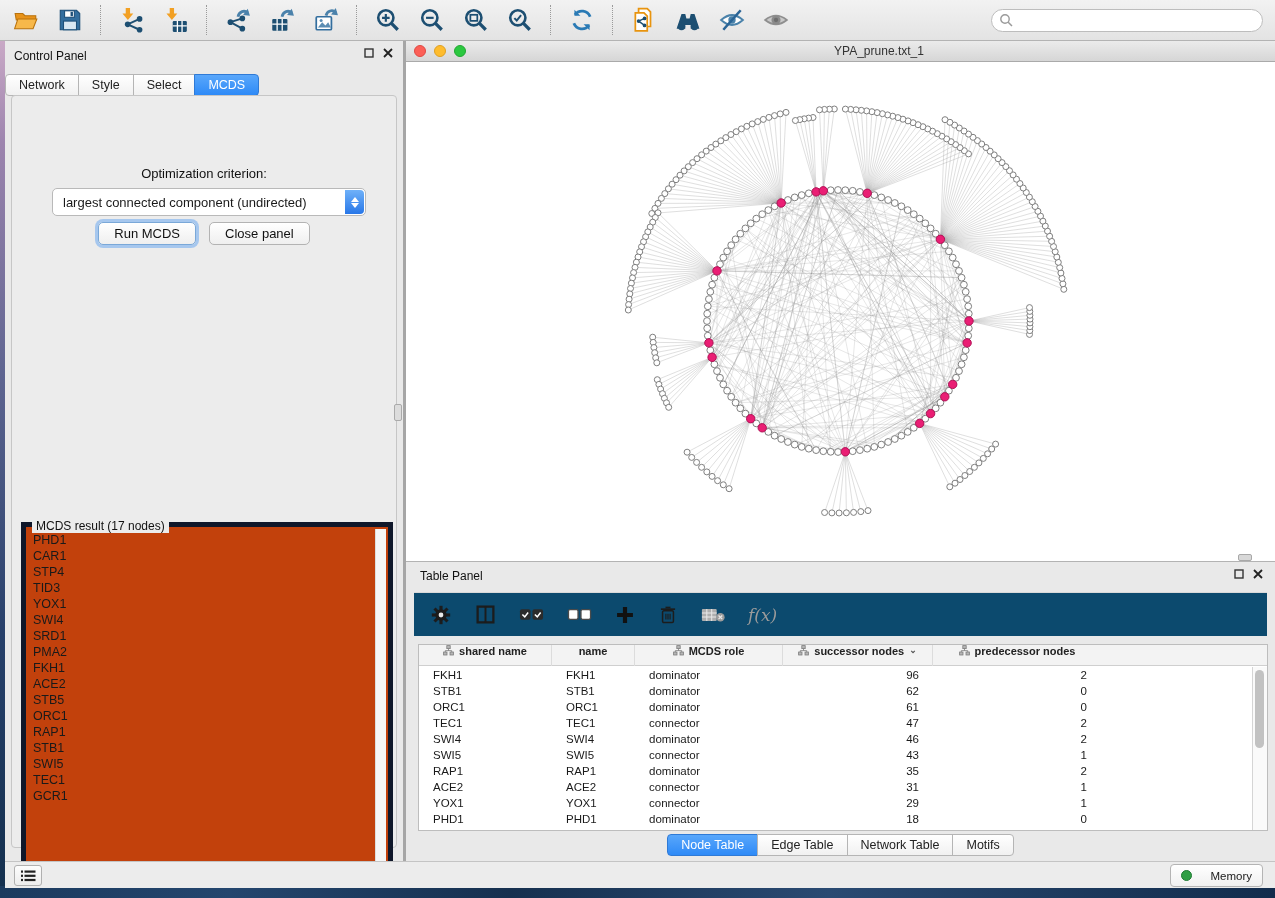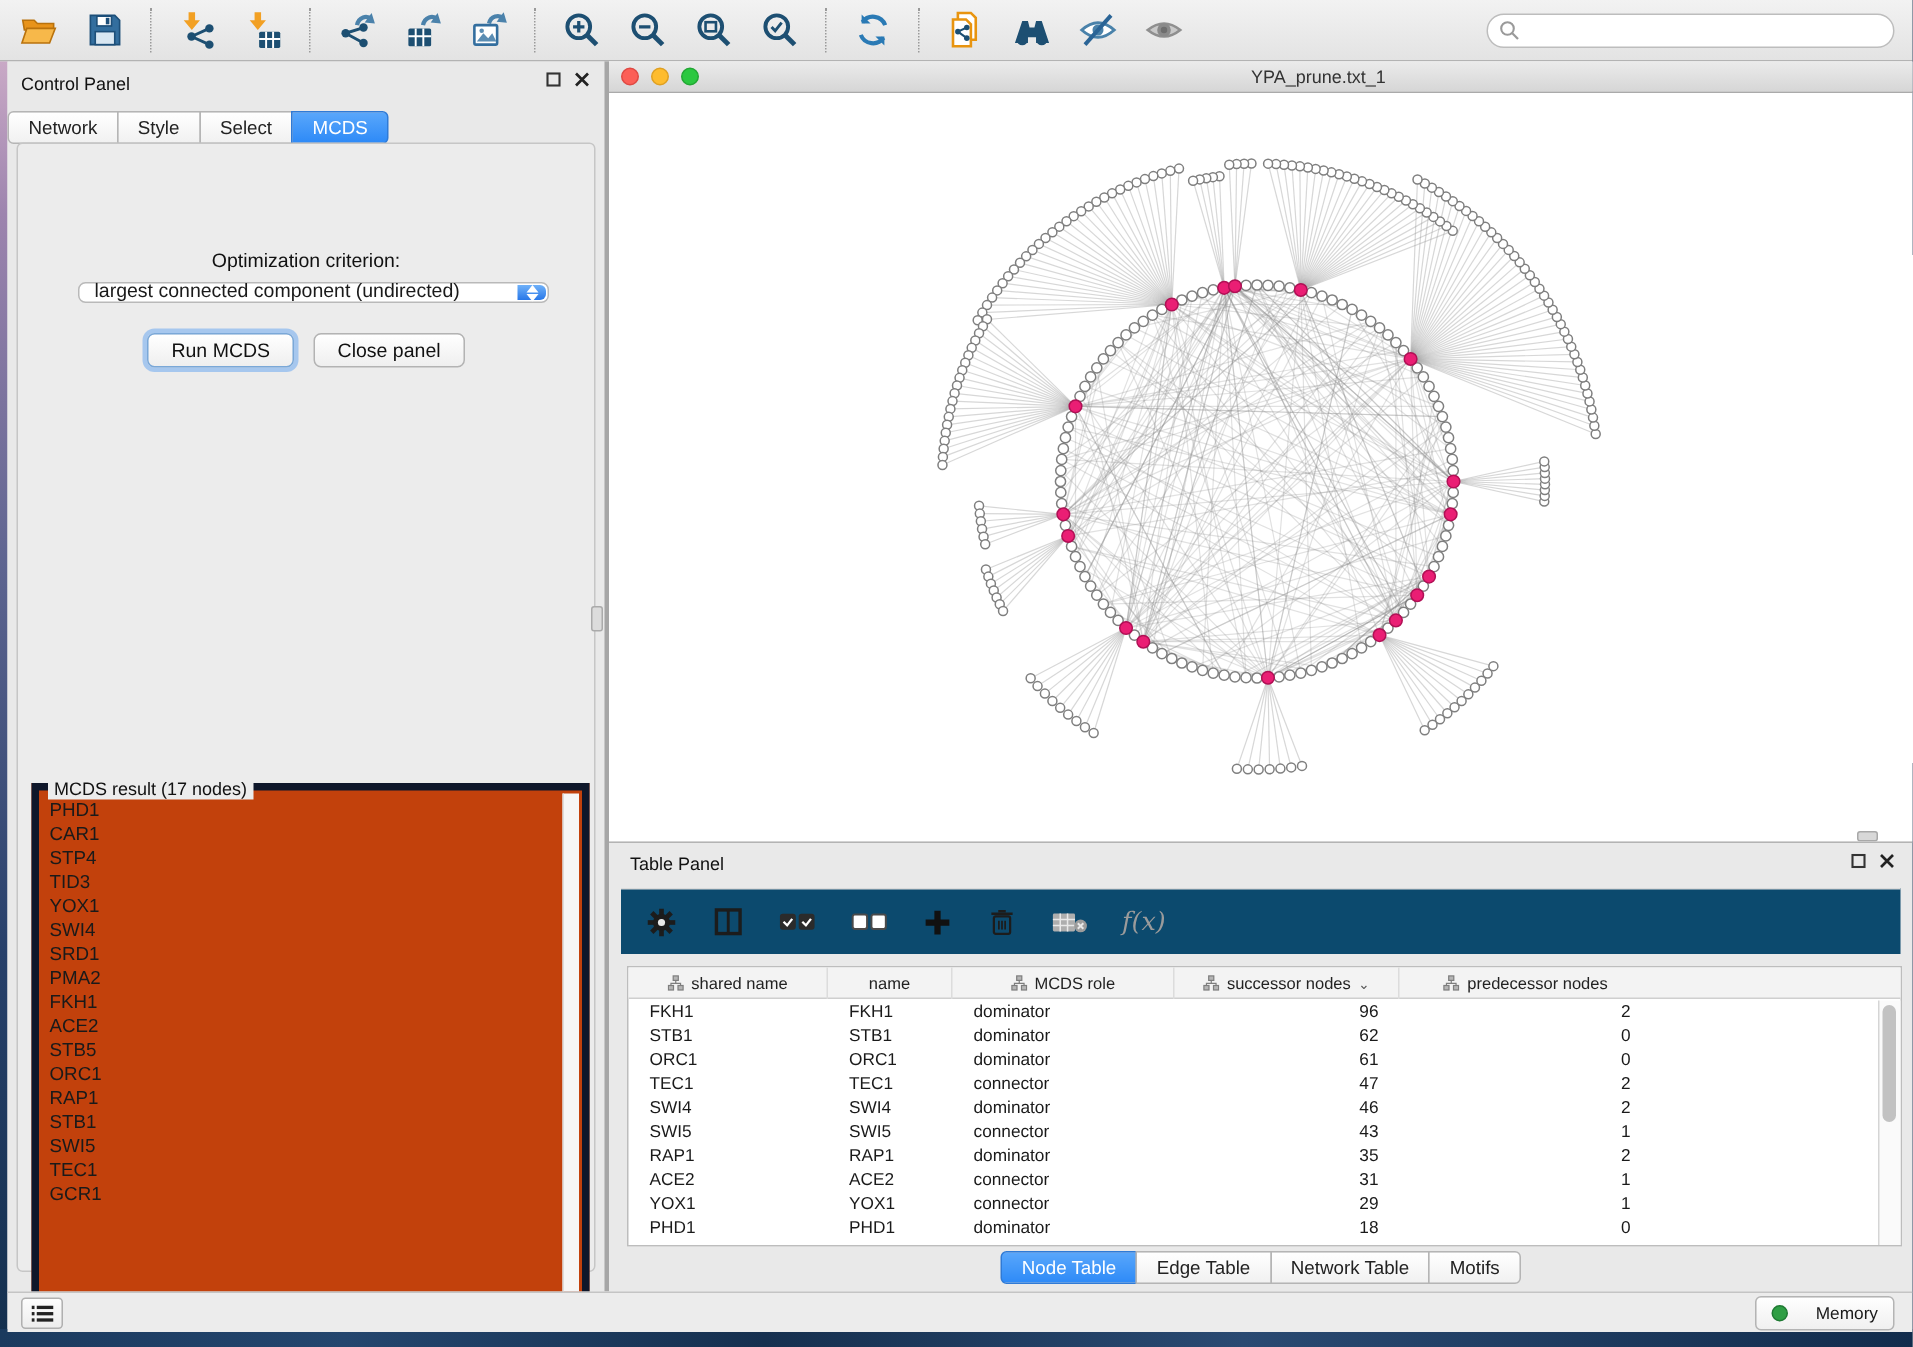--- a/index.html
+++ b/index.html
@@ -30,22 +30,22 @@
   .win-btns{position:absolute;top:7px;display:flex;gap:9px;align-items:center;}
   #cp-header-btns{right:10px;}
   .tab{padding:3px 13px;font-size:12.5px;background:linear-gradient(#ffffff,#f1f1f1);
     border:1px solid #b5b5b5;margin-left:-1px;color:#222;white-space:nowrap;}
   .tab:first-child{border-radius:4px 0 0 4px;margin-left:0;}
   .tab:last-child{border-radius:0 4px 4px 0;}
   .tab.active{background:linear-gradient(#59a7fb,#2e8af7);border-color:#2f7ad6;color:#fff;}
   #cp-tabs{position:absolute;left:0;right:0;top:33px;display:flex;}
   #cp-content{left:6px;top:54px;width:386px;height:753px;background:#ececec;border:1px solid #c6c6c6;border-radius:4px;}
   #opt-label{left:0;right:0;top:70px;text-align:center;font-size:13px;color:#111;}
-  #criterion-select{left:40px;top:92px;width:314px;height:14px;background:#fff;border:1px solid #b9b9b9;border-radius:5px;
-    display:flex;align-items:flex-end;font-size:13px;padding-left:10px;}
+  #criterion-select{left:40px;top:92px;width:314px;height:28px;background:#fff;border:1px solid #b9b9b9;border-radius:5px;
+    display:flex;align-items:center;font-size:13px;padding-left:10px;}
   #criterion-select .stepper{position:absolute;right:1px;top:1px;bottom:1px;width:19px;border-radius:0 4px 4px 0;
     background:linear-gradient(#6fb1f9,#2877e8);display:flex;flex-direction:column;align-items:center;justify-content:center;gap:1px;}
   .step-tri{width:0;height:0;border-left:4px solid transparent;border-right:4px solid transparent;}
   .step-up{border-bottom:5px solid #fff;}
   .step-down{border-top:5px solid #fff;}
   .btn{background:linear-gradient(#ffffff,#efefef);border:1px solid #b3b3b3;border-radius:5px;
     font-size:13px;padding:3px 15px;color:#111;white-space:nowrap;}
   #btn-row{left:0;right:0;top:126px;display:flex;justify-content:center;gap:13px;}
   #run-mcds{border-color:#7aa8d8;box-shadow:0 0 0 3px rgba(110,170,240,.55);}
   #mcds-fieldset{left:9px;top:426px;width:372px;height:346px;border:5px solid #0f172a;background:#c2410c;}
@@ -71,22 +71,22 @@
   #table-panel{left:406px;top:561px;width:869px;height:300px;background:#e9e9e9;border-top:1px solid #b3b3b3;}
   #tp-header{left:14px;top:7px;}
   #tp-header-btns{right:12px;}
   #tp-toolbar{left:8px;top:30px;width:853px;height:44px;border-top:1px solid #dadada;
     display:flex;align-items:center;gap:23px;padding-left:16px;background:#0c4a6e;}
   .tp-icon{display:inline-flex;align-items:center;justify-content:center;}
   #fx-label{font:italic 17px "DejaVu Serif",serif;color:#9b9b9b;}
   #node-table{left:12px;top:82px;width:850px;height:187px;background:#fff;border:1px solid #bdbdbd;}
   .tgrid{display:grid;grid-template-columns:133px 83px 148px 150px 168px 1fr;}
   #table-head{height:21px;background:#f3f3f3;border-bottom:1px solid #cfcfcf;}
-  .th{display:flex;align-items:center;justify-content:center;gap:5px;font-size:11px;color:#222;
-    border-right:1px solid #dcdcdc;height:21px;white-space:nowrap;overflow:hidden;}
+  .th{display:flex;justify-content:center;gap:5px;font-size:11px;color:#222;
+    border-right:1px solid #dcdcdc;height:21px;white-space:nowrap;overflow:hidden;font-weight:bold;}
   .th:last-child{border-right:none;}
   .sort-chev{font-size:9px;color:#555;}
   #table-body{position:absolute;top:22px;left:0;right:16px;bottom:0;overflow:hidden;}
   .tr{height:16px;line-height:16px;font-size:11.5px;}
   .td{padding-left:14px;white-space:nowrap;overflow:hidden;}
   .td.num{text-align:right;padding-right:14px;padding-left:0;}
   #table-vscroll{position:absolute;top:22px;right:0;bottom:0;width:15px;background:#fafafa;border-left:1px solid #d5d5d5;}
   #table-vthumb{position:absolute;top:3px;left:2px;width:9px;height:78px;background:#c2c2c2;border-radius:5px;}
   #tp-tabs{position:absolute;left:0;right:0;top:272px;display:flex;justify-content:center;}
 

